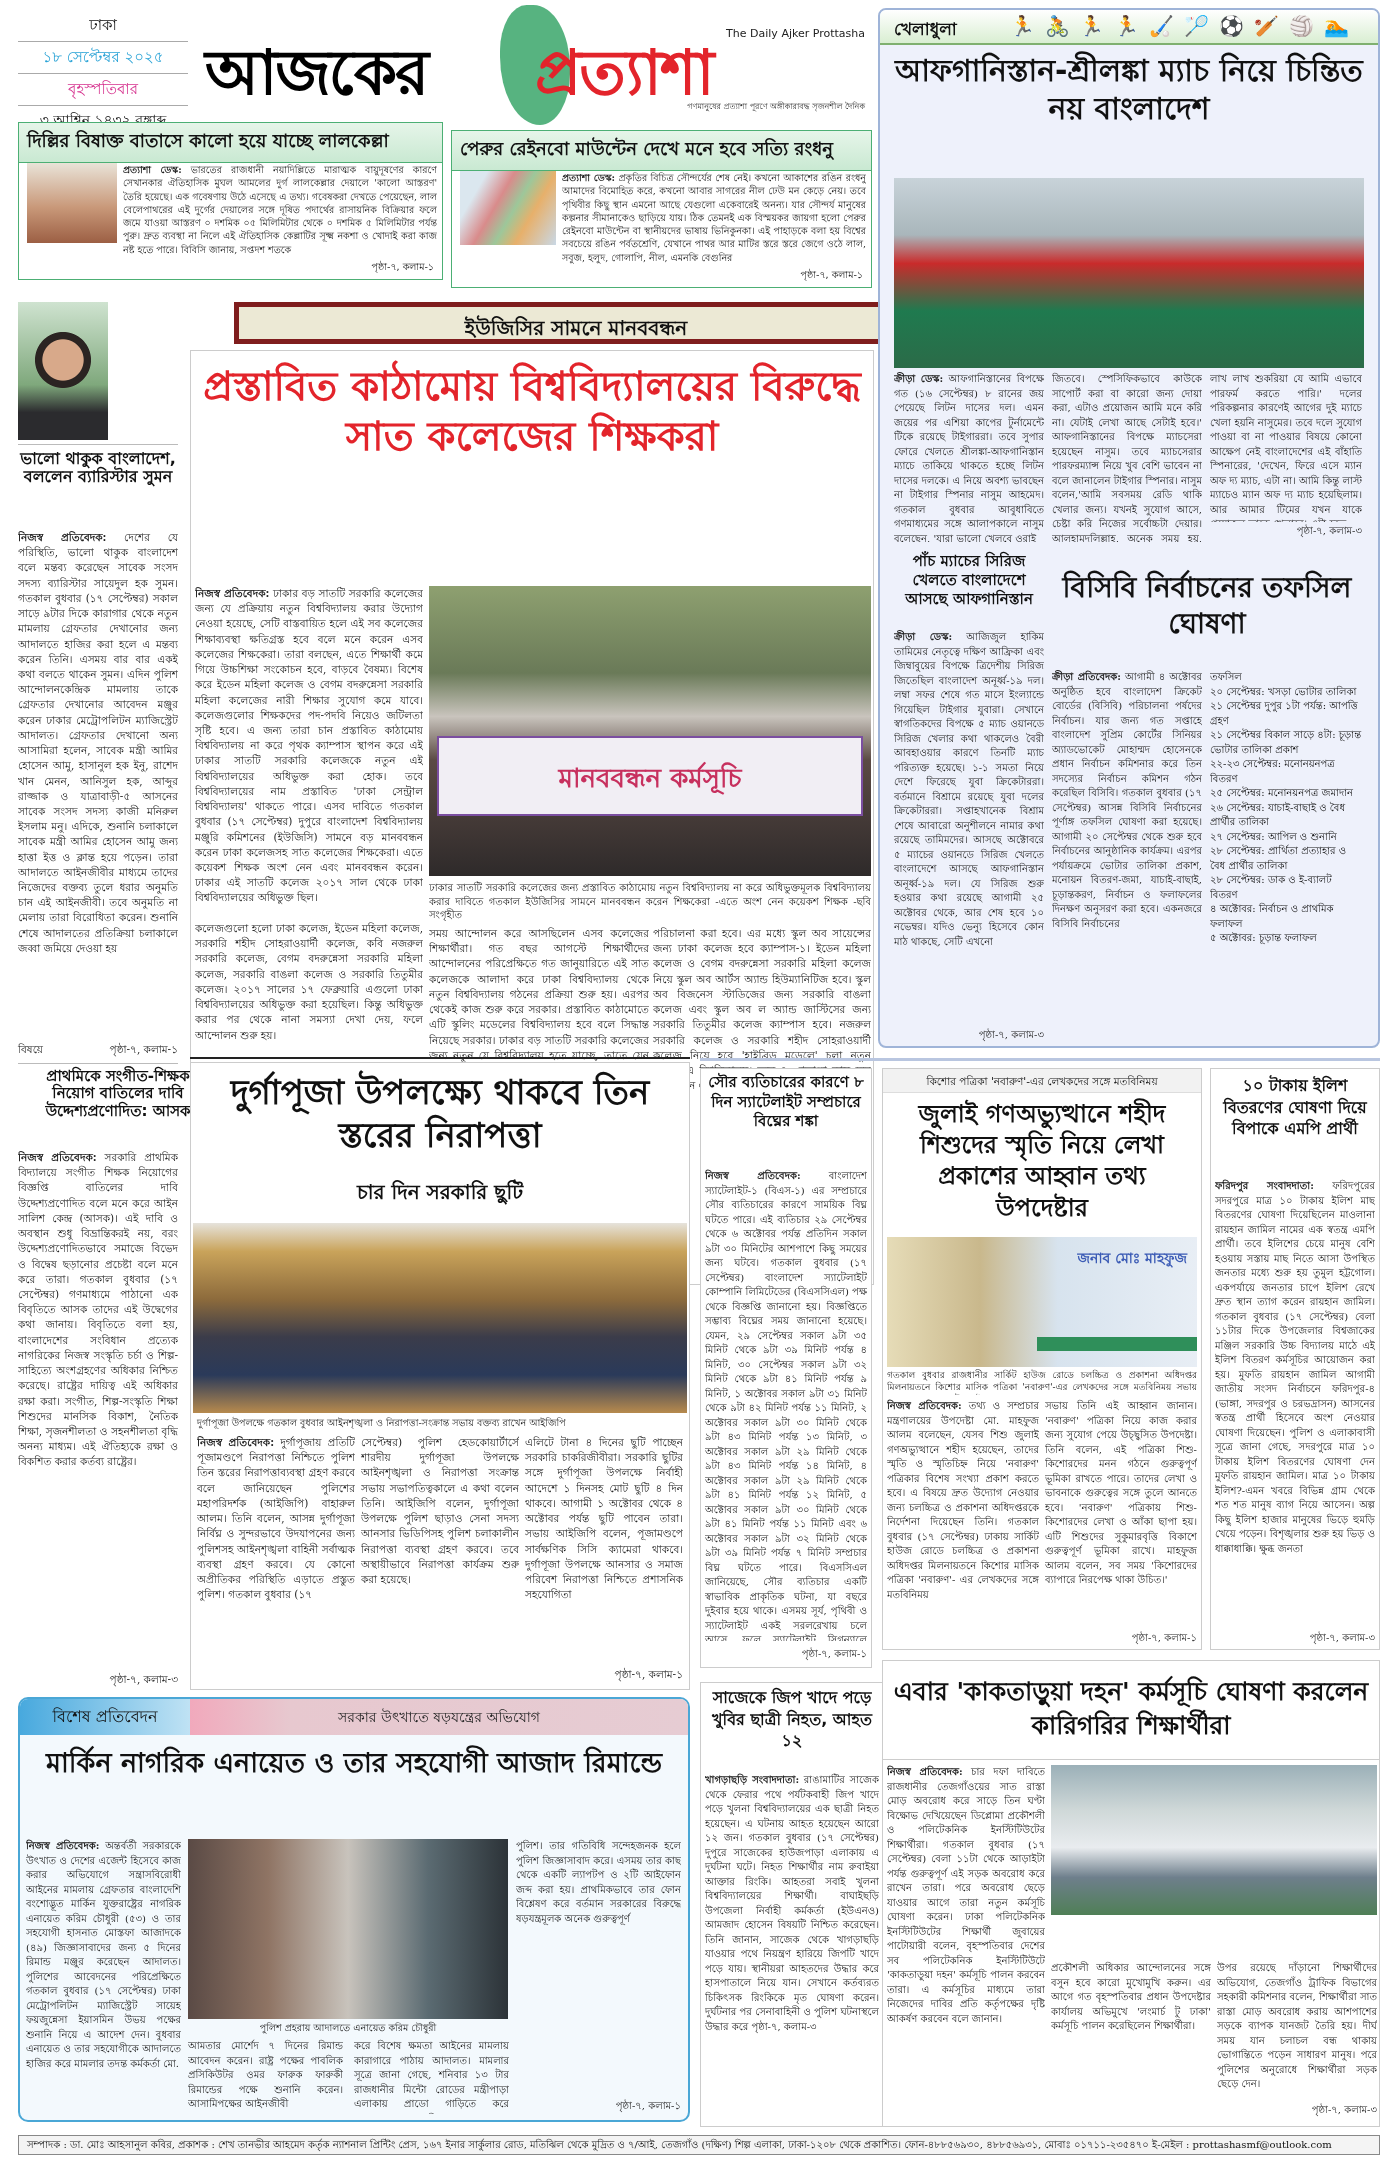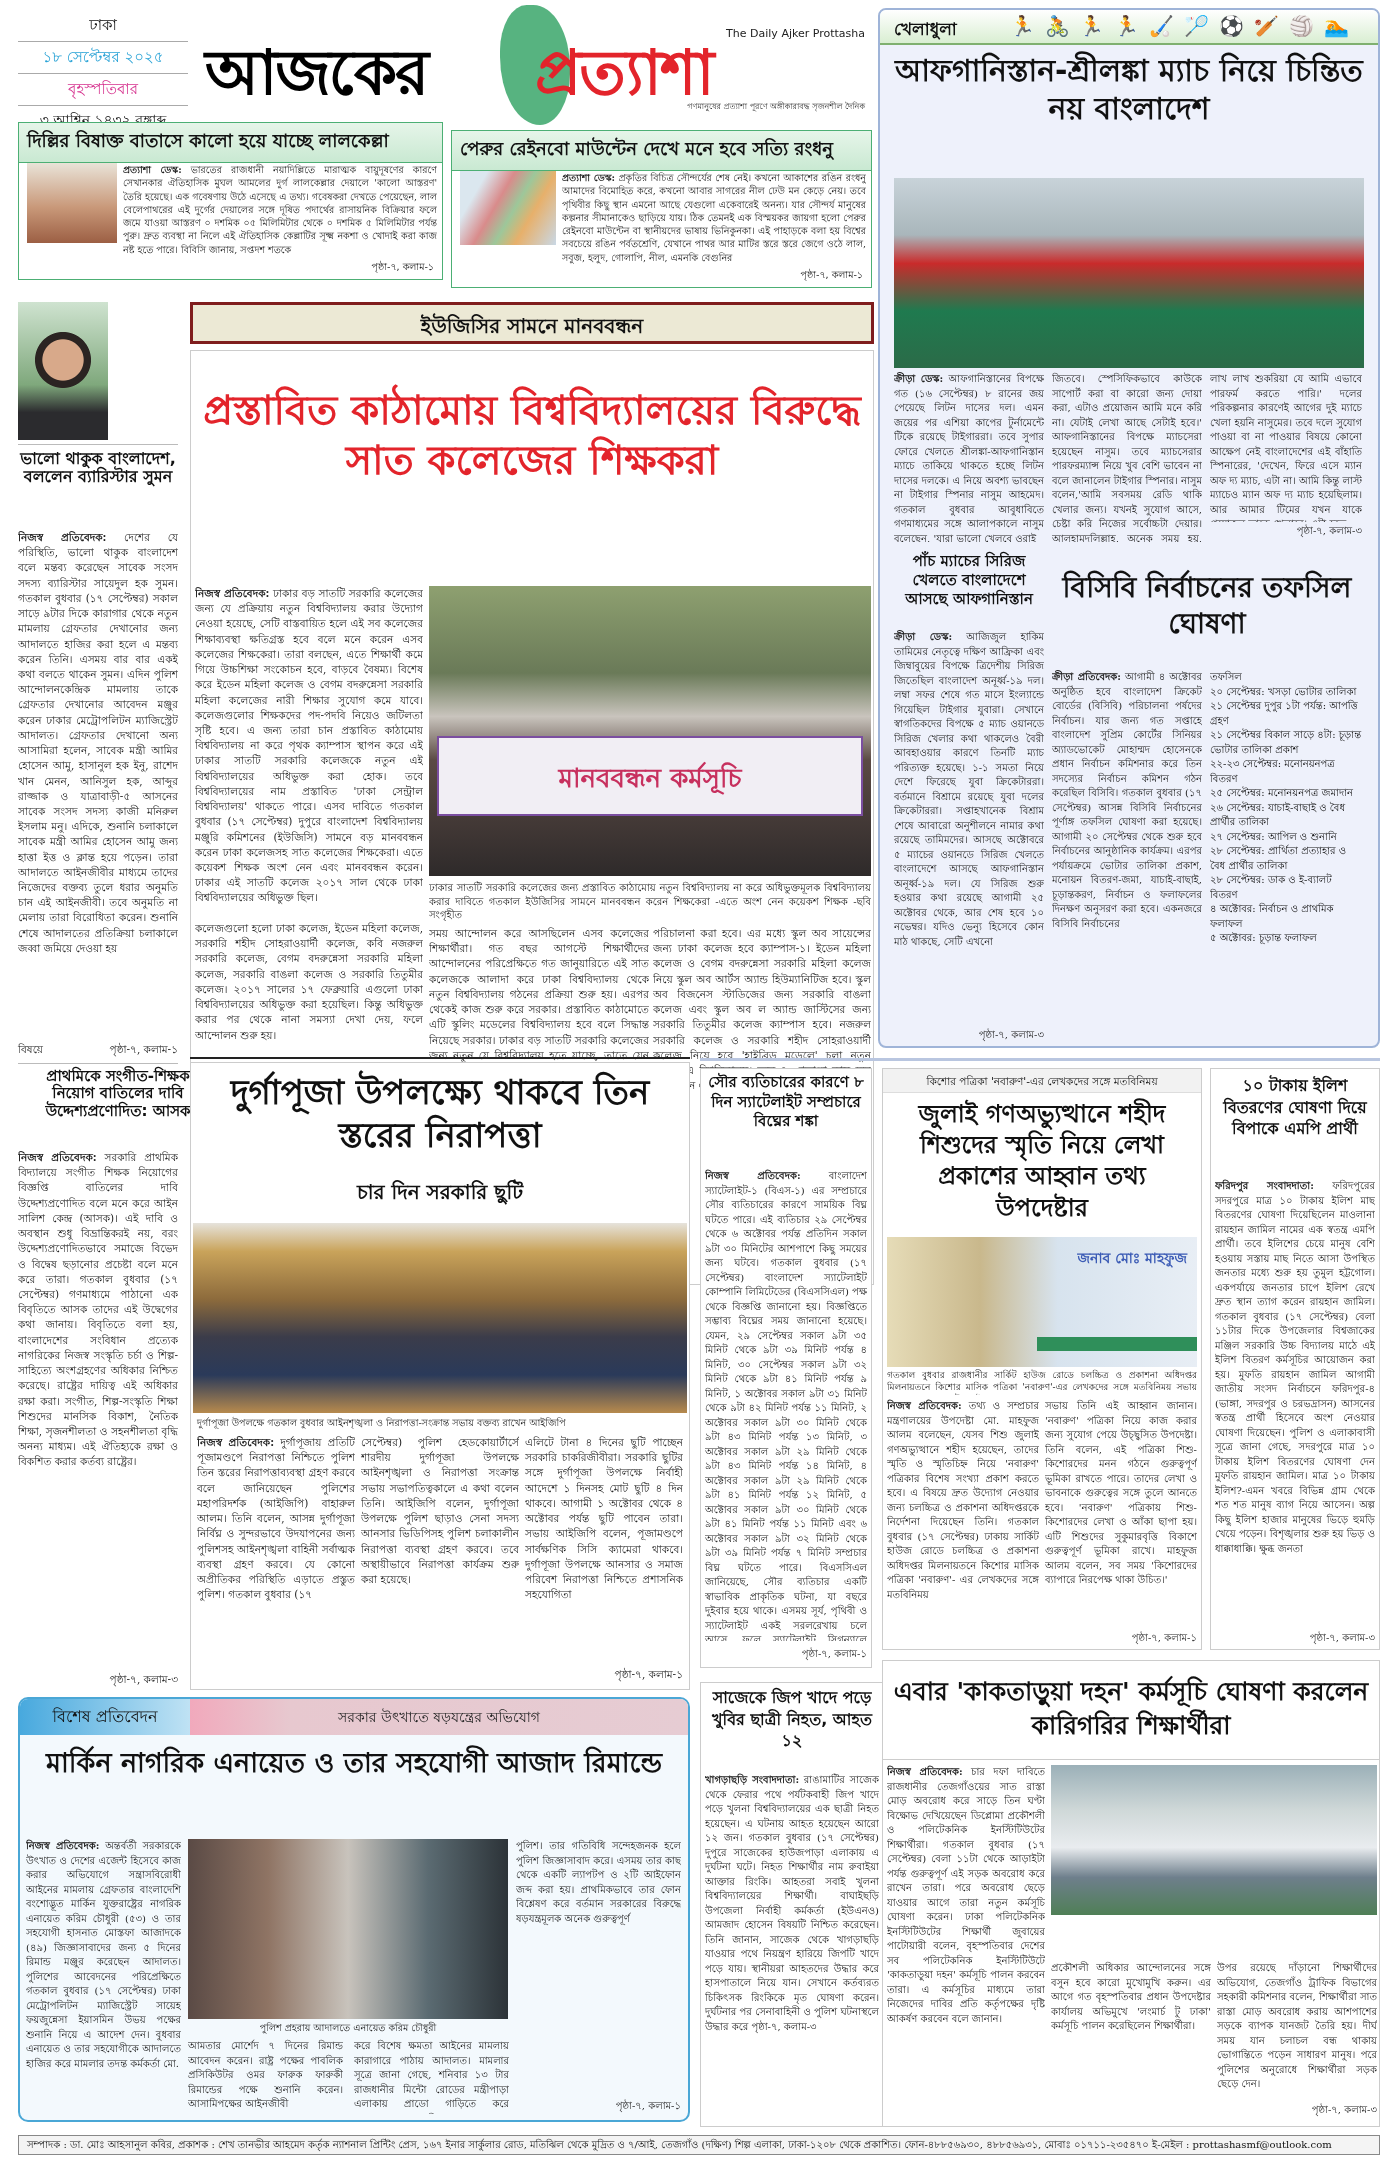--- a/index.html
+++ b/index.html
@@ -33,21 +33,21 @@
   .teaser .th { background: linear-gradient(#e6f5e9, #c9e9d2); font-size: 18px; font-weight: bold; padding: 4px 8px; border-bottom: 1px solid #4caf74; text-align: left; }
   .img { position: absolute; overflow: hidden; }
 
   
   #sports { left: 878px; top: 8px; width: 502px; height: 1040px; border: 2px solid #9fb4d8; border-radius: 8px; background: #eef1fb; }
   #sports .sh { height: 35px; background: linear-gradient(#ffffff, #d9eed2); border-bottom: 2px solid #7fb06f; border-radius: 6px 6px 0 0; position: relative; }
   #sports .sh-label { position: absolute; left: 14px; top: 6px; font-size: 17px; font-weight: bold; }
   #sports .sh-figs { position: absolute; left: 130px; top: 4px; right: 10px; font-size: 20px; letter-spacing: 10px; color: #e98c5a; white-space: nowrap; overflow: hidden; }
 
   
-  .kicker { background: #ece9d5; border: 3px solid #7f1d1d; }
+  .kicker { background: #ece9d5; border: 5px solid #7f1d1d; margin-left: 44px; }
   .hr { position: absolute; height: 2px; background: #222; }
 
   #special { left: 18px; top: 1697px; width: 672px; height: 425px; border: 2px solid #4aa7d6; border-radius: 10px; background: #f3f9fd; }
   #special .tab1 { position: absolute; left: 0; top: 0; width: 170px; height: 36px; background: linear-gradient(90deg,#48a9de,#bfe2f4); border-radius: 8px 0 0 0; font-size: 16px; text-align: center; line-height: 36px; color: #111; }
   #special .tab2 { position: absolute; left: 170px; top: 0; right: 0; height: 36px; background: linear-gradient(90deg,#f1a9bc,#e7c8cf 20%, #e6ccd3); border-radius: 0 8px 0 0; font-size: 14px; text-align: center; line-height: 36px; color: #222; }
 
   #footer { left: 18px; top: 2135px; width: 1362px; height: 20px; border: 1px solid #888; background: #f4f4f4; font-size: 10px; line-height: 18px; padding-left: 8px; white-space: nowrap; overflow: hidden; font-family: "DejaVu Serif", serif; }
 </style>
 </head>
 <body>
@@ -100,21 +100,21 @@
 <div class="abs hl" style="left:18px; top:1068px; width:160px; font-size:15px;margin-left:20px;">প্রাথমিকে সংগীত-শিক্ষক নিয়োগ বাতিলের দাবি উদ্দেশ্যপ্রণোদিত: আসক</div>
 <div class="abs body-txt" style="left:18px; top:1150px; width:160px; height:520px; overflow:hidden;">
   <b>নিজস্ব প্রতিবেদক:</b> <span>সরকারি প্রাথমিক বিদ্যালয়ে সংগীত শিক্ষক নিয়োগের বিজ্ঞপ্তি বাতিলের দাবি উদ্দেশ্যপ্রণোদিত বলে মনে করে আইন সালিশ কেন্দ্র (আসক)। এই দাবি ও অবস্থান শুধু বিভ্রান্তিকরই নয়, বরং উদ্দেশ্যপ্রণোদিতভাবে সমাজে বিভেদ ও বিদ্বেষ ছড়ানোর প্রচেষ্টা বলে মনে করে তারা। গতকাল বুধবার (১৭ সেপ্টেম্বর) গণমাধ্যমে পাঠানো এক বিবৃতিতে আসক তাদের এই উদ্বেগের কথা জানায়। বিবৃতিতে বলা হয়, বাংলাদেশের সংবিধান প্রত্যেক নাগরিকের নিজস্ব সংস্কৃতি চর্চা ও শিল্প-সাহিত্যে অংশগ্রহণের অধিকার নিশ্চিত করেছে। রাষ্ট্রের দায়িত্ব এই অধিকার রক্ষা করা। সংগীত, শিল্প-সংস্কৃতি শিক্ষা শিশুদের মানসিক বিকাশ, নৈতিক শিক্ষা, সৃজনশীলতা ও সহনশীলতা বৃদ্ধি অনন্য মাধ্যম। এই ঐতিহ্যকে রক্ষা ও বিকশিত করার কর্তব্য রাষ্ট্রের।</span>
 </div>
 <div class="abs body-txt" style="left:18px; top:1672px; width:160px; text-align:right;">পৃষ্ঠা-৭, কলাম-৩</div>
 
 <div class="abs kicker" style="left:190px; top:302px; width:684px; height:42px;">
   <div class="hl" style="font-size:20px; line-height:42px;">ইউজিসির সামনে মানববন্ধন</div>
 </div>
 <div class="box" style="left:190px; top:350px; width:684px; height:935px; border-color:#ccc;">
-  <div class="hl" style="position:absolute; left:10px; top:10px; right:10px; font-size:40px; color:#e3242b; line-height:1.25;margin-top:24px;">প্রস্তাবিত কাঠামোয় বিশ্ববিদ্যালয়ের বিরুদ্ধে সাত কলেজের শিক্ষকরা</div>
+  <div class="hl" style="position:absolute; left:10px; top:10px; right:10px; font-size:40px; color:#e3242b; line-height:1.25;">প্রস্তাবিত কাঠামোয় বিশ্ববিদ্যালয়ের বিরুদ্ধে সাত কলেজের শিক্ষকরা</div>
 
   <div class="body-txt abs" style="left:4px; top:235px; width:228px; height:330px; overflow:hidden;">
     <b>নিজস্ব প্রতিবেদক:</b> <span>ঢাকার বড় সাতটি সরকারি কলেজের জন্য যে প্রক্রিয়ায় নতুন বিশ্ববিদ্যালয় করার উদ্যোগ নেওয়া হয়েছে, সেটি বাস্তবায়িত হলে এই সব কলেজের শিক্ষাব্যবস্থা ক্ষতিগ্রস্ত হবে বলে মনে করেন এসব কলেজের শিক্ষকেরা। তারা বলছেন, এতে শিক্ষার্থী কমে গিয়ে উচ্চশিক্ষা সংকোচন হবে, বাড়বে বৈষম্য। বিশেষ করে ইডেন মহিলা কলেজ ও বেগম বদরুন্নেসা সরকারি মহিলা কলেজের নারী শিক্ষার সুযোগ কমে যাবে। কলেজগুলোর শিক্ষকদের পদ-পদবি নিয়েও জটিলতা সৃষ্টি হবে। এ জন্য তারা চান প্রস্তাবিত কাঠামোয় বিশ্ববিদ্যালয় না করে পৃথক ক্যাম্পাস স্থাপন করে এই ঢাকার সাতটি সরকারি কলেজকে নতুন এই বিশ্ববিদ্যালয়ের অধিভুক্ত করা হোক। তবে বিশ্ববিদ্যালয়ের নাম প্রস্তাবিত 'ঢাকা সেন্ট্রাল বিশ্ববিদ্যালয়' থাকতে পারে। এসব দাবিতে গতকাল বুধবার (১৭ সেপ্টেম্বর) দুপুরে বাংলাদেশ বিশ্ববিদ্যালয় মঞ্জুরি কমিশনের (ইউজিসি) সামনে বড় মানববন্ধন করেন ঢাকা কলেজসহ সাত কলেজের শিক্ষকেরা। এতে কয়েকশ শিক্ষক অংশ নেন এবং মানববন্ধন করেন। ঢাকার এই সাতটি কলেজ ২০১৭ সাল থেকে ঢাকা বিশ্ববিদ্যালয়ের অধিভুক্ত ছিল।</span>
   </div>
   <div class="img" style="left:238px; top:235px; width:442px; height:290px; background:linear-gradient(#8ea070 0%,#6a7a58 30%,#c9c4bd 45%,#5b4a44 60%,#2e2a2a 100%);">
     <div style="position:absolute; left:8px; top:150px; width:426px; height:80px; background:#f1eef4; border:2px solid #7b4ea0;">
       <div style="font-size:26px; font-weight:bold; color:#c7305e; text-align:center; line-height:80px;">মানববন্ধন কর্মসূচি</div>
     </div>
   </div>
   <div class="caption abs" style="left:238px; top:530px; width:442px; height:40px; overflow:hidden;">ঢাকার সাতটি সরকারি কলেজের জন্য প্রস্তাবিত কাঠামোয় নতুন বিশ্ববিদ্যালয় না করে অধিভুক্তমূলক বিশ্ববিদ্যালয় করার দাবিতে গতকাল ইউজিসির সামনে মানববন্ধন করেন শিক্ষকেরা -এতে অংশ নেন কয়েকশ শিক্ষক -ছবি সংগৃহীত</div>

